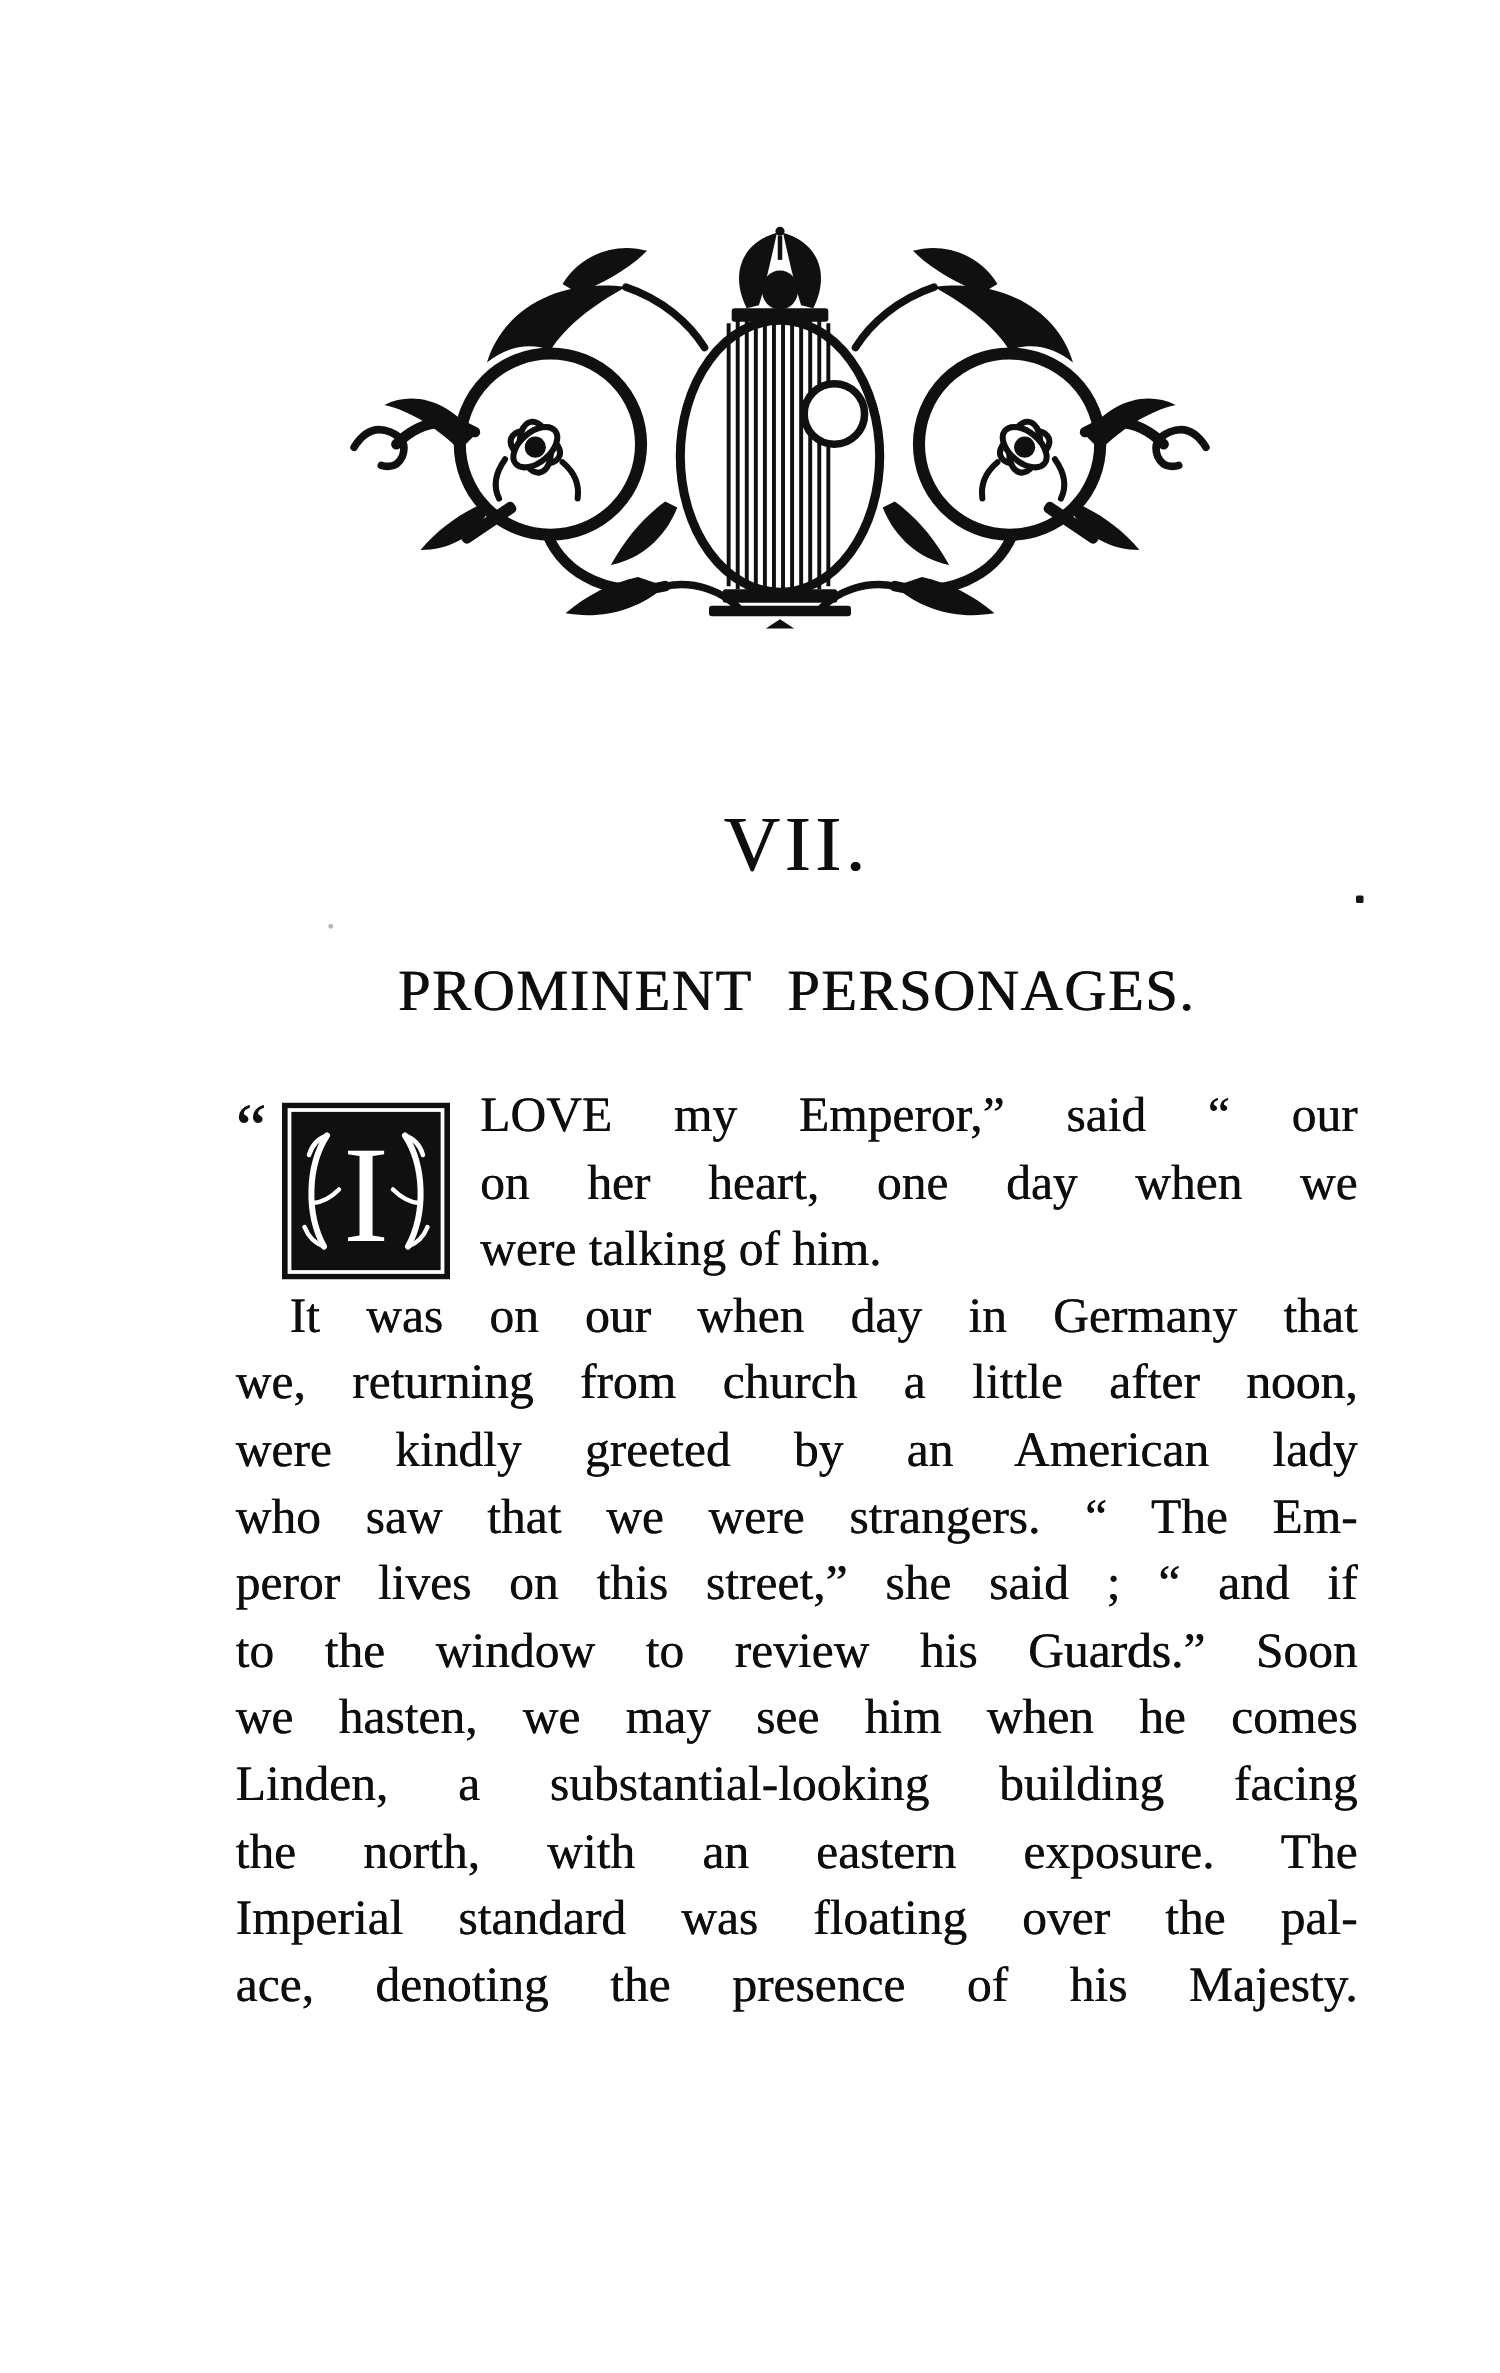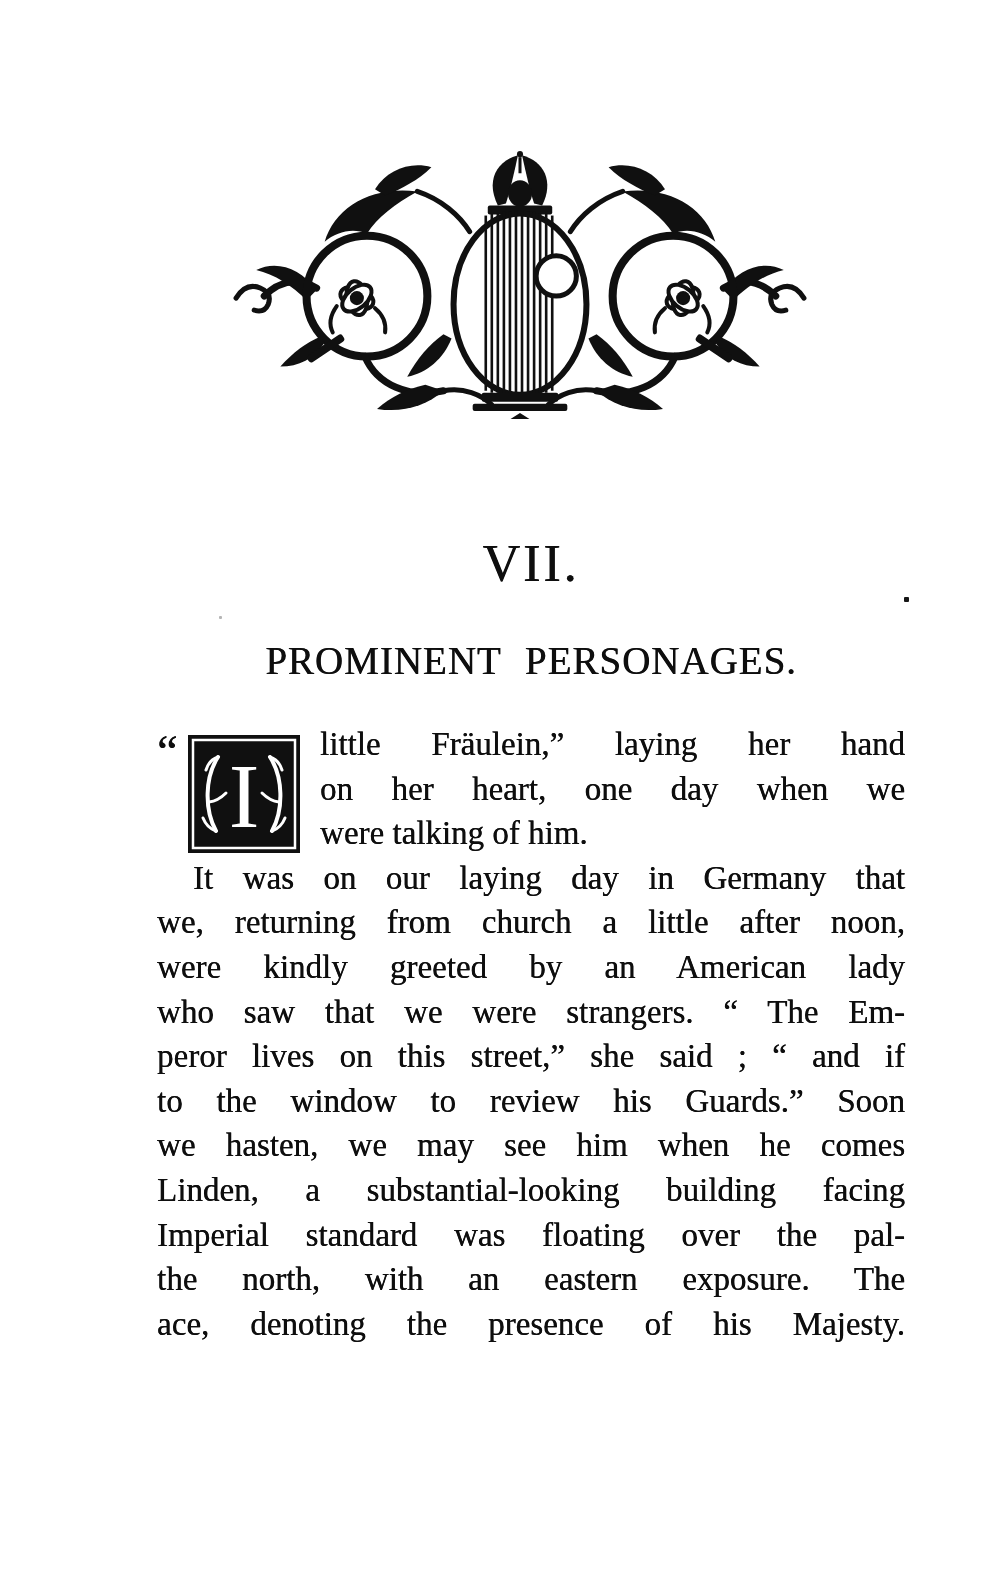--- a/index.html
+++ b/index.html
@@ -160,36 +160,36 @@
             <path d="M30 22 q-9 3 -12 13" stroke-width="3"></path>
             <path d="M82 22 C95 42 96 74 84 96" stroke-width="4"></path>
             <path d="M84 96 q9 -3 13 -13" stroke-width="3"></path>
             <path d="M82 22 q9 3 12 13" stroke-width="3"></path>
             <path d="M38 58 q-8 8 -17 9" stroke-width="3"></path>
             <path d="M74 58 q8 8 17 9" stroke-width="3"></path>
           </g>
           <text x="56" y="92" text-anchor="middle" font-size="92" fill="#ffffff" font-family="Liberation Serif, serif">I</text>
         </svg>
       </div>
-      <div class="tline">little Fräulein,” laying her hand</div>
+      <div class="tline">LOVE my Emperor,” said “ our</div>
       <div class="tline">on her heart, one day when we</div>
       <div class="tline lastline">were talking of him.</div>
     </div>
 
     <div class="para">
-      <div class="tline indent">It was on our laying day in Germany that</div>
+      <div class="tline indent">It was on our when day in Germany that</div>
       <div class="tline">we, returning from church a little after noon,</div>
       <div class="tline">were kindly greeted by an American lady</div>
       <div class="tline">who saw that we were strangers. “ The Em-</div>
       <div class="tline">peror lives on this street,” she said ; “ and if</div>
       <div class="tline">to the window to review his Guards.” Soon</div>
       <div class="tline">we hasten, we may see him when he comes</div>
       <div class="tline">Linden, a substantial-looking building facing</div>
+      <div class="tline">the north, with an eastern exposure. The</div>
       <div class="tline">Imperial standard was floating over the pal-</div>
-      <div class="tline">the north, with an eastern exposure. The</div>
       <div class="tline">ace, denoting the presence of his Majesty.</div>
     </div>
 
   </div>
 
   <div class="speck speck-dark"></div>
   <div class="speck speck-faint"></div>
 
 </div>
 

